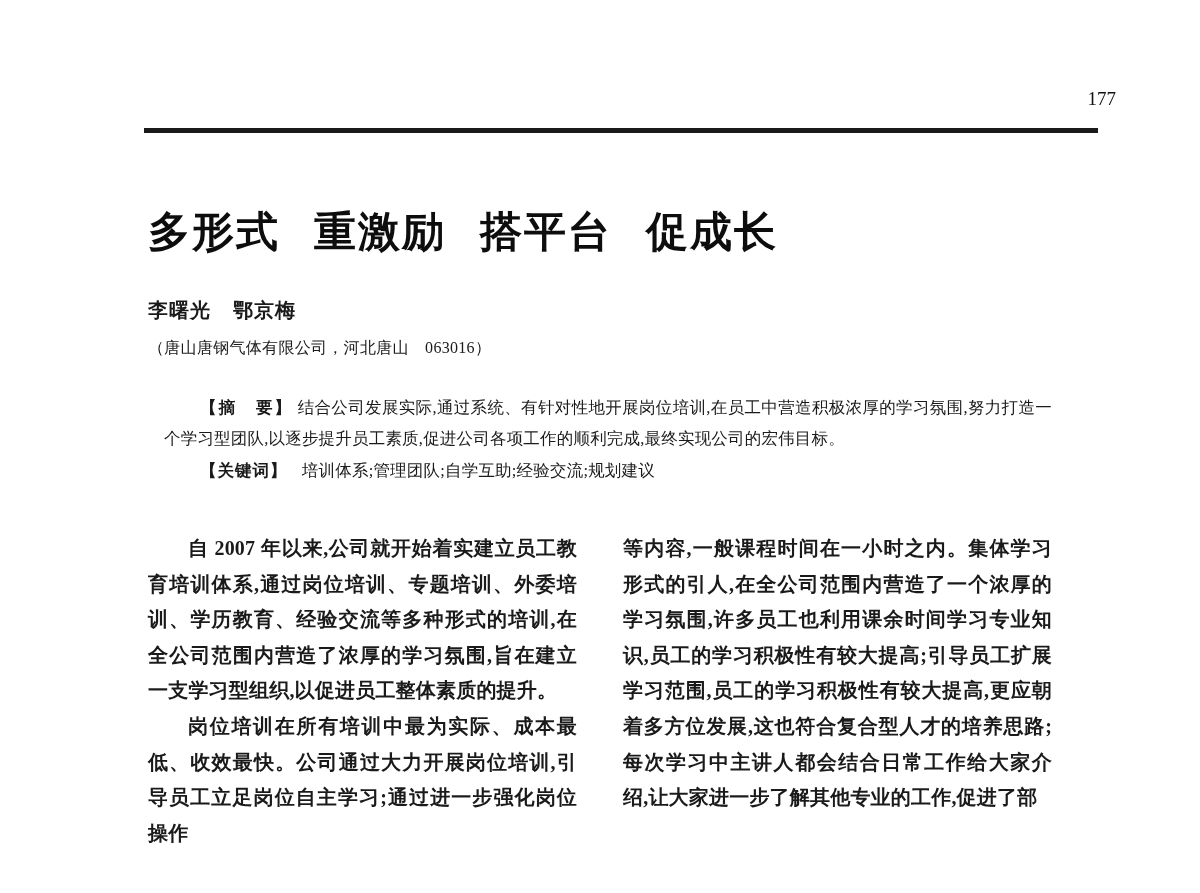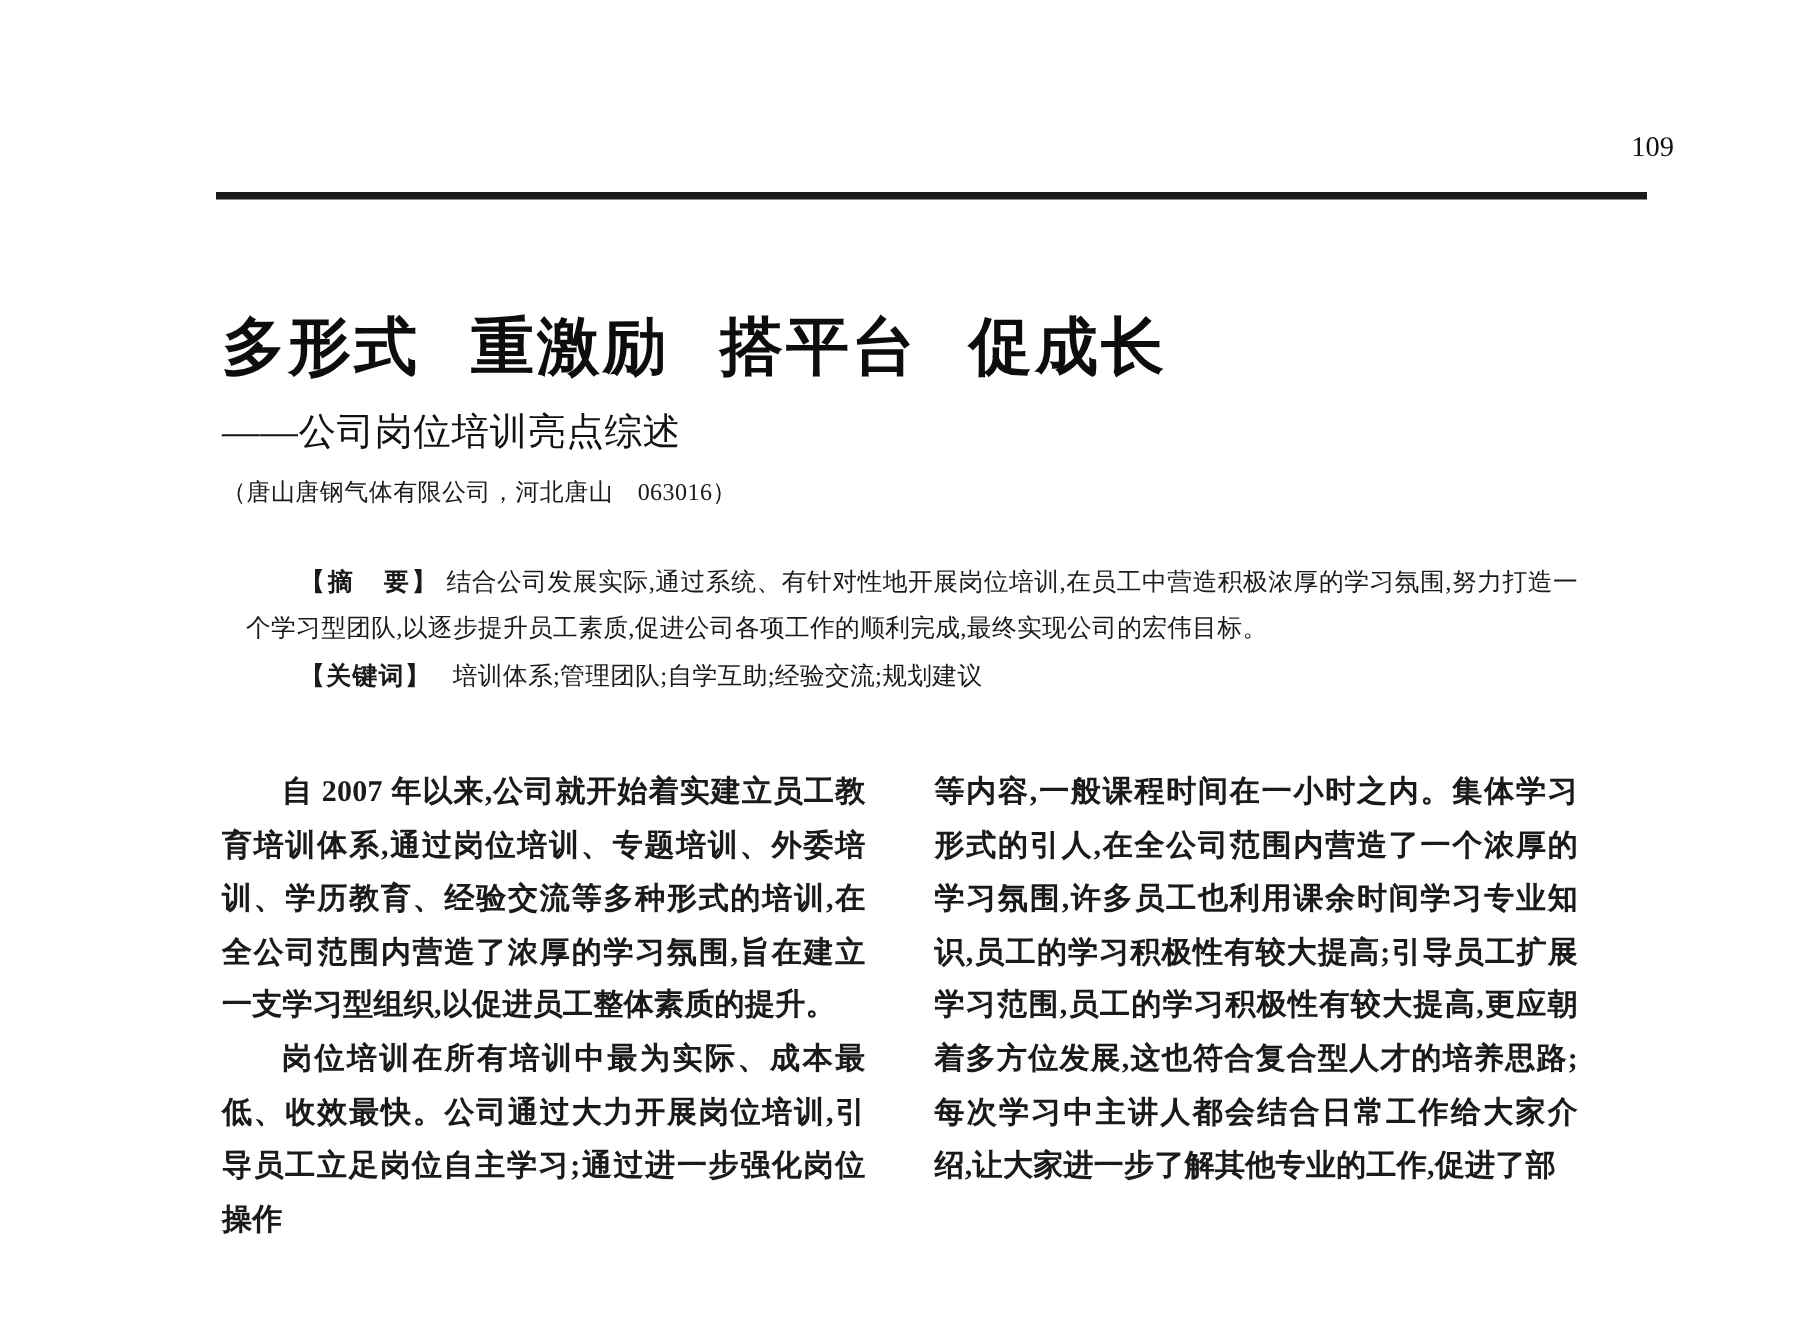--- a/index.html
+++ b/index.html
@@ -139,29 +139,31 @@
   .col p.cont {
     text-indent: 0;
   }
 </style>
 </head>
 <body>
 
 <div class="page">
 
   <div class="runhead">
-    <div class="runhead-page">109</div>
+    <div class="runhead-page">177</div>
   </div>
   <div class="rule"></div>
 
   <div class="title-block">
     <div class="main-title">
       <span>多形式</span><span class="gap"></span><span>重激励</span><span class="gap"></span><span>搭平台</span><span class="gap"></span><span>促成长</span>
     </div>
-    <div class="subtitle">——公司岗位培训亮点综述</div>
+    <div class="authors">
+      <span>李曙光</span><span class="gap"></span><span>鄂京梅</span>
+    </div>
     <div class="affiliation">（唐山唐钢气体有限公司，河北唐山　063016）</div>
   </div>
 
   <div class="abstract-block">
     <div class="abstract-p">
       <span class="lead">【摘　要】</span>
       <span>结合公司发展实际,通过系统、有针对性地开展岗位培训,在员工中营造积极浓厚的学习氛围,努力打造一个学习型团队,以逐步提升员工素质,促进公司各项工作的顺利完成,最终实现公司的宏伟目标。</span>
     </div>
     <div class="keywords">
       <span class="lead">【关键词】</span>

